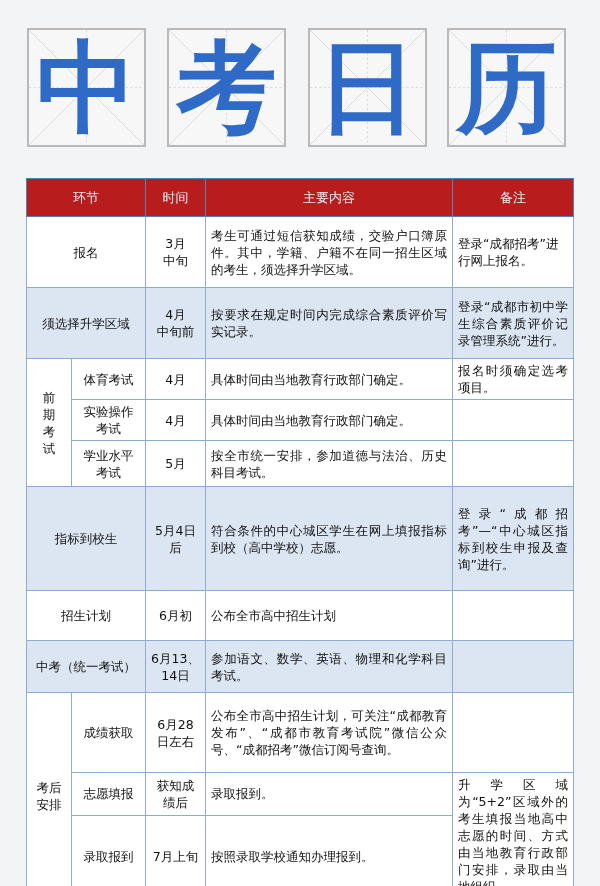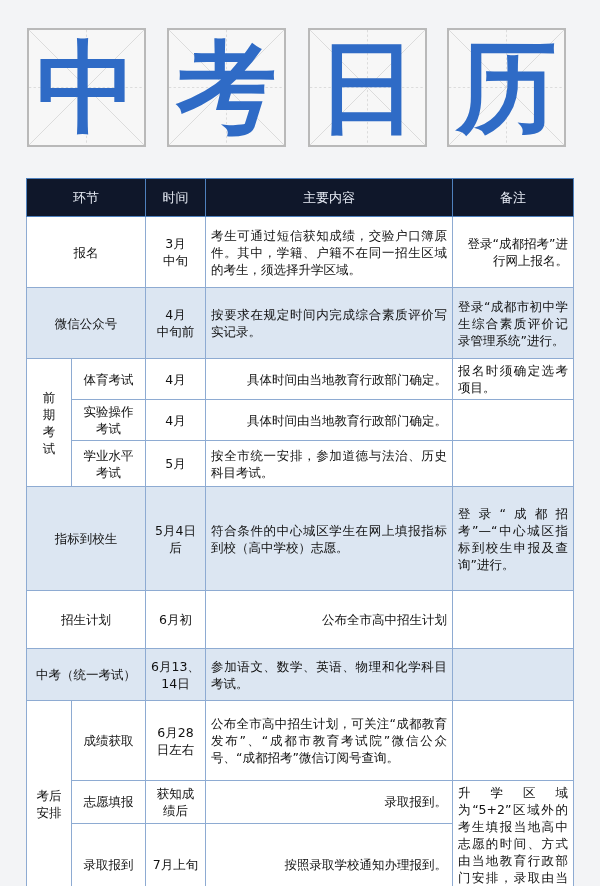--- a/index.html
+++ b/index.html
@@ -19,30 +19,30 @@
     position:absolute; left:0; top:0; width:100%; height:100%;
     display:flex; align-items:center; justify-content:center;
     font-size:100px; font-weight:bold; color:#2f6bc6; line-height:1;
   }
   table.cal {
     position:absolute; left:26px; top:178px; width:547px;
     border-collapse:collapse; table-layout:fixed;
     font-size:12.5px; color:#111;
   }
   table.cal th {
-    background:#0f172a; color:#e9eef7; font-weight:normal; height:35px;
+    background:#b91c1c; color:#e9eef7; font-weight:normal; height:35px;
     border:1px solid #4f81bd; font-size:13px;
   }
   table.cal td {
     border:1px solid #8eabd2; padding:3px 5px; vertical-align:middle;
     line-height:17px; background:#ffffff;
   }
   table.cal tr.shade td { background:#dce6f2; }
   td.c { text-align:center; }
-  td.l { text-align:right; }
+  td.l { text-align:left; }
   td.j { text-align:justify; }
 </style>
 </head>
 <body>
 
 <div class="title-box" style="left:27px;">
   <svg class="grid" viewBox="0 0 100 100" preserveAspectRatio="none">
     <line x1="0" y1="0" x2="100" y2="100" stroke="#cfcfcf" stroke-width="0.6"></line>
     <line x1="100" y1="0" x2="0" y2="100" stroke="#cfcfcf" stroke-width="0.6"></line>
     <line x1="50" y1="0" x2="50" y2="100" stroke="#cfcfcf" stroke-width="0.6" stroke-dasharray="2,2"></line>
@@ -96,21 +96,21 @@
   </thead>
   <tbody>
     <tr style="height:71px">
       <td colspan="2" class="c">报名</td>
       <td class="c" style="white-space:pre-line">3月
 中旬</td>
       <td class="j">考生可通过短信获知成绩，交验户口簿原件。其中，学籍、户籍不在同一招生区域的考生，须选择升学区域。</td>
       <td class="l">登录“成都招考”进行网上报名。</td>
     </tr>
     <tr class="shade" style="height:71px">
-      <td colspan="2" class="c">微信公众号</td>
+      <td colspan="2" class="c">须选择升学区域</td>
       <td class="c" style="white-space:pre-line">4月
 中旬前</td>
       <td class="j">按要求在规定时间内完成综合素质评价写实记录。</td>
       <td class="j">登录“成都市初中学生综合素质评价记录管理系统”进行。</td>
     </tr>
     <tr style="height:37px">
       <td rowspan="3" class="c" style="white-space:pre-line;padding:14px">前期
 考试</td>
       <td class="c" style="white-space:pre-line">体育考试</td>
       <td class="c">4月</td>
@@ -131,21 +131,21 @@
       <td class="j">按全市统一安排，参加道德与法治、历史科目考试。</td>
       <td class="l"></td>
     </tr>
     <tr class="shade" style="height:104px">
       <td colspan="2" class="c">指标到校生</td>
       <td class="c" style="white-space:pre-line">5月4日
 后</td>
       <td class="j">符合条件的中心城区学生在网上填报指标到校（高中学校）志愿。</td>
       <td class="j">登录“成都招考”—“中心城区指标到校生申报及查询”进行。</td>
     </tr>
-    <tr style="height:58px">
+    <tr style="height:50px">
       <td colspan="2" class="c">招生计划</td>
       <td class="c">6月初</td>
       <td class="l">公布全市高中招生计划</td>
       <td class="l"></td>
     </tr>
     <tr class="shade" style="height:52px">
       <td colspan="2" class="c" style="padding:1px 2px">中考（统一考试）</td>
       <td class="c" style="white-space:pre-line">6月13、
 14日</td>
       <td class="j">参加语文、数学、英语、物理和化学科目考试。</td>

